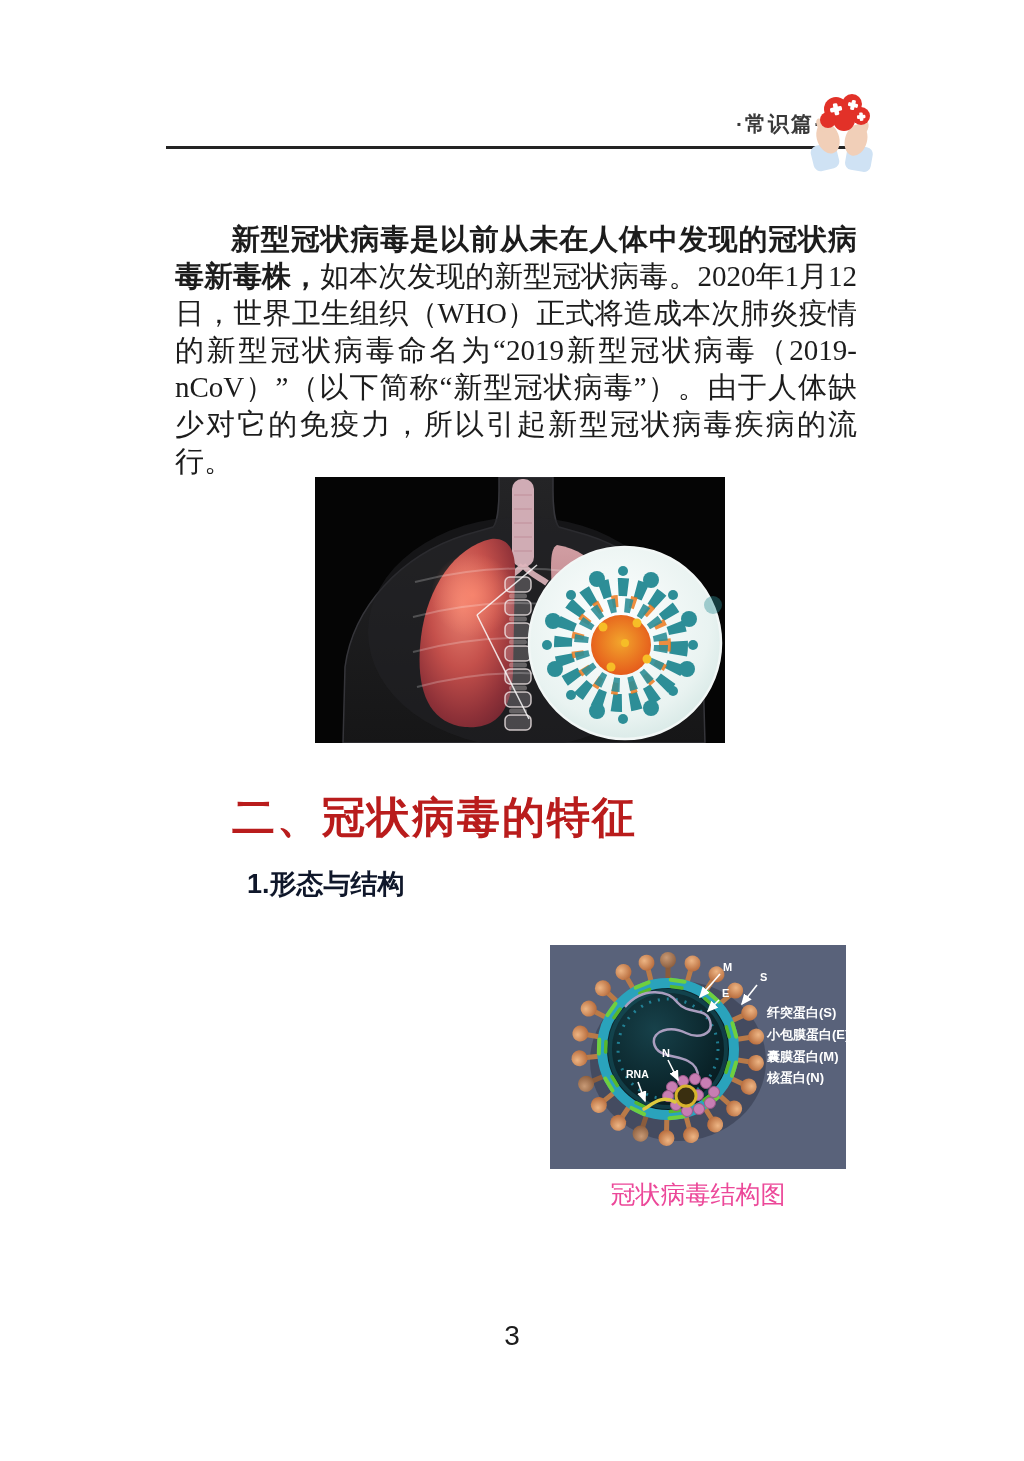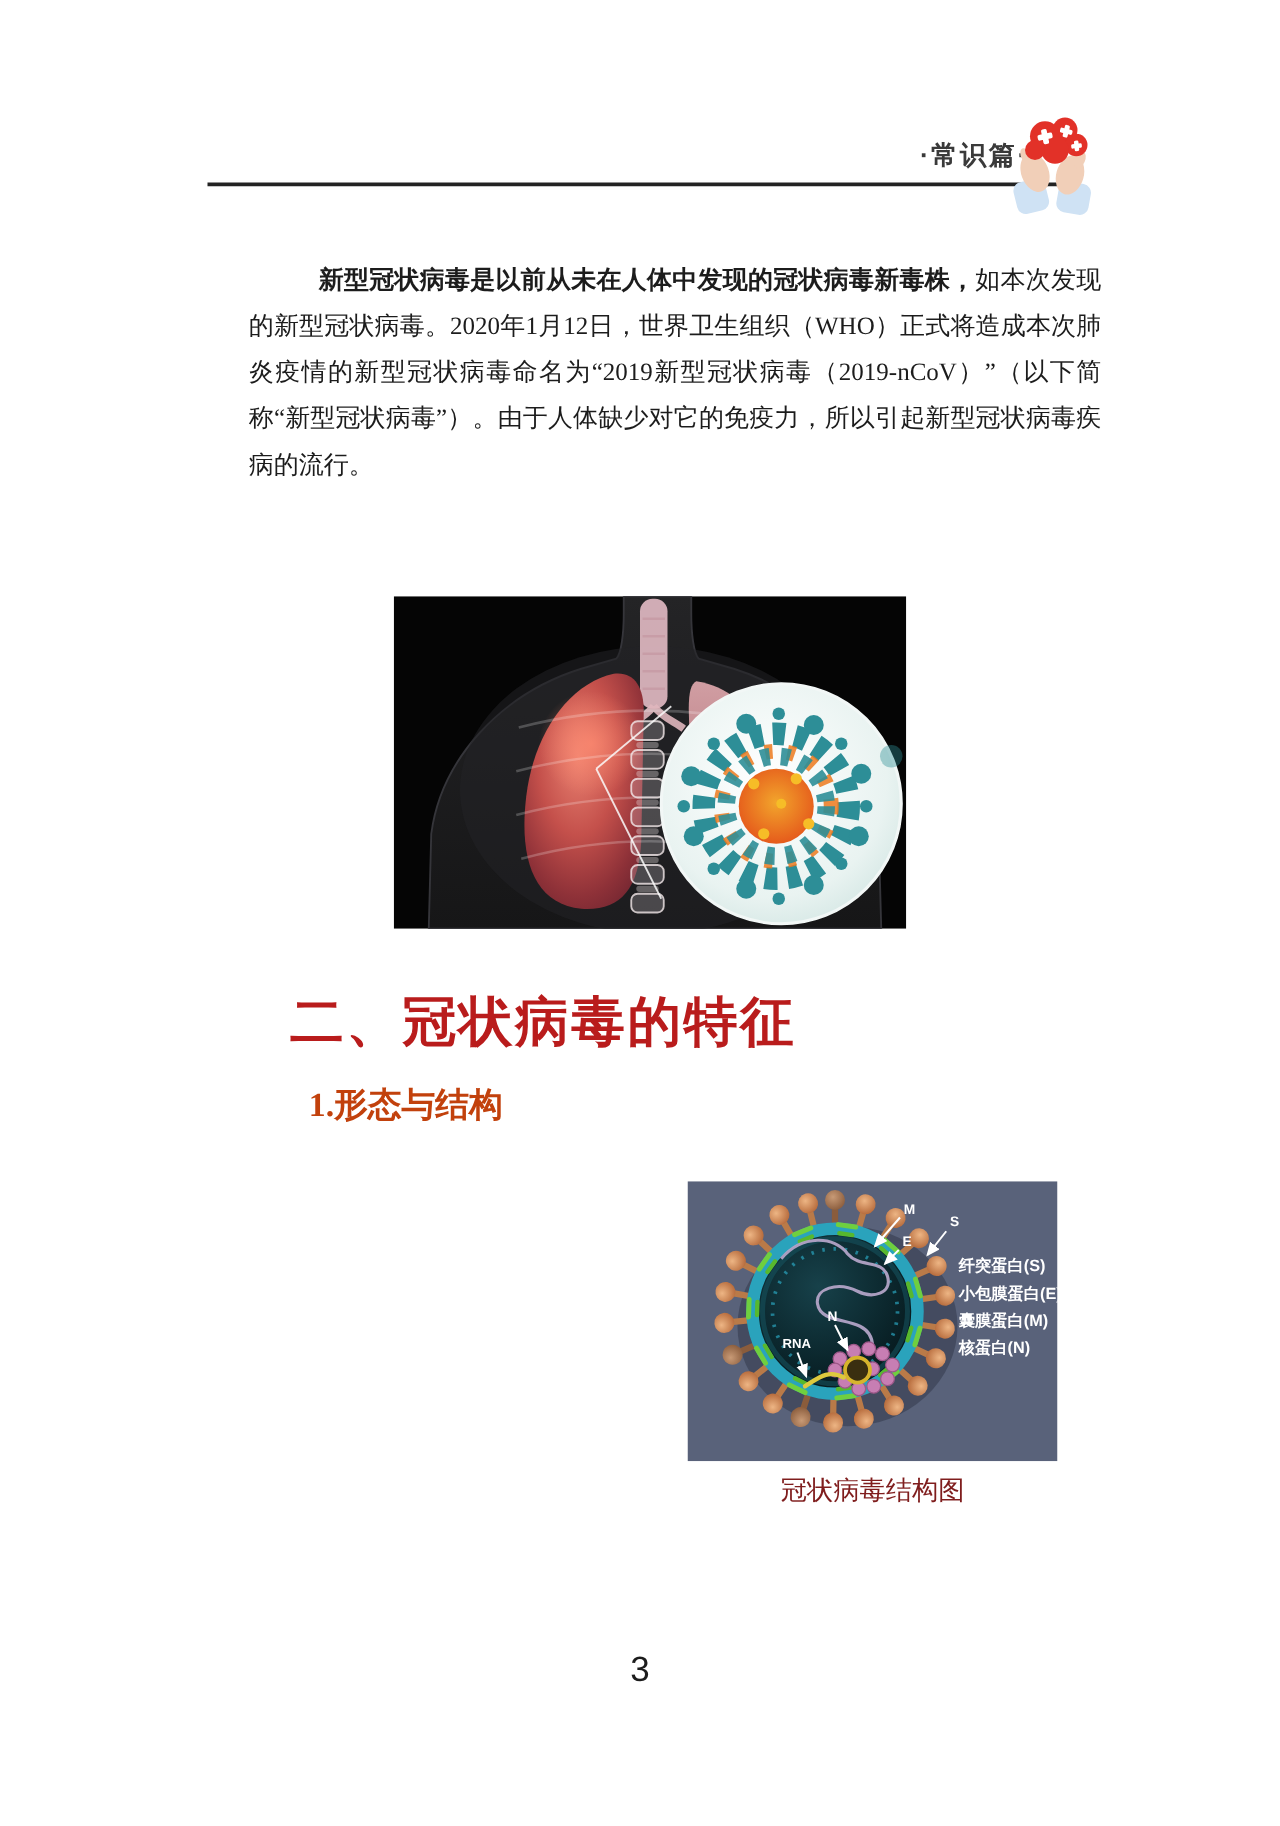--- a/index.html
+++ b/index.html
@@ -5,33 +5,33 @@
   html,body{margin:0;padding:0;background:#888;}
   #page{position:relative;width:1024px;height:1461px;background:#ffffff;margin:0 auto;overflow:hidden;
         font-family:"Liberation Serif","DejaVu Serif",serif;color:#1c1c1c;}
   .abs{position:absolute;}
   
   .header-line{left:166px;top:146px;width:688px;height:3px;background:#232323;}
   .header-label{left:736px;top:110px;font-family:"Liberation Sans","DejaVu Sans",sans-serif;
                 font-weight:bold;font-size:21px;color:#3a3a3a;letter-spacing:2px;}
   .header-icon{left:806px;top:88px;width:72px;height:84px;}
   
-  .intro{left:175px;top:206px;width:682px;font-size:20px;line-height:37px;
-         text-align:justify;text-justify:inter-character;margin-left:24px;}
+  .intro{left:175px;top:221px;width:682px;font-size:29px;line-height:37px;
+         text-align:justify;text-justify:inter-character;}
   .intro p{margin:0;text-indent:56px;}
   .hei{font-family:"Liberation Sans","DejaVu Sans",sans-serif;font-weight:bold;}
   
   .figure1{left:315px;top:477px;width:410px;height:266px;}
   .figure2{left:550px;top:945px;width:296px;height:224px;}
-  .figure2-caption{left:550px;top:1178px;width:296px;text-align:center;font-size:21px;color:#7f1d1d;}
+  .figure2-caption{left:550px;top:1178px;width:296px;text-align:center;font-size:25px;color:#ec4899;}
   
   .h2{left:232px;top:789px;font-family:"Liberation Sans","DejaVu Sans",sans-serif;
       font-weight:bold;font-size:43px;color:#b91c1c;letter-spacing:2px;}
-  .h3{left:247px;top:866px;font-family:Liberation Serif, serif;
-      font-weight:bold;font-size:27px;color:#c2410c;}
+  .h3{left:247px;top:866px;font-family:Liberation Sans, sans-serif;
+      font-weight:bold;font-size:27px;color:#0f172a;}
   
   .col-text{left:175px;top:940px;width:372px;font-size:27px;line-height:37.5px;
             text-align:justify;text-justify:inter-character;}
   .col-text p{margin:0;text-indent:54px;}
   
   .page-number{left:0;top:1320px;width:100%;text-align:center;
                font-family:"Liberation Sans","DejaVu Sans",sans-serif;font-size:28px;color:#1c1c1c;}
   svg text{font-family:"Liberation Sans","DejaVu Sans",sans-serif;}
 </style>
 </head>

